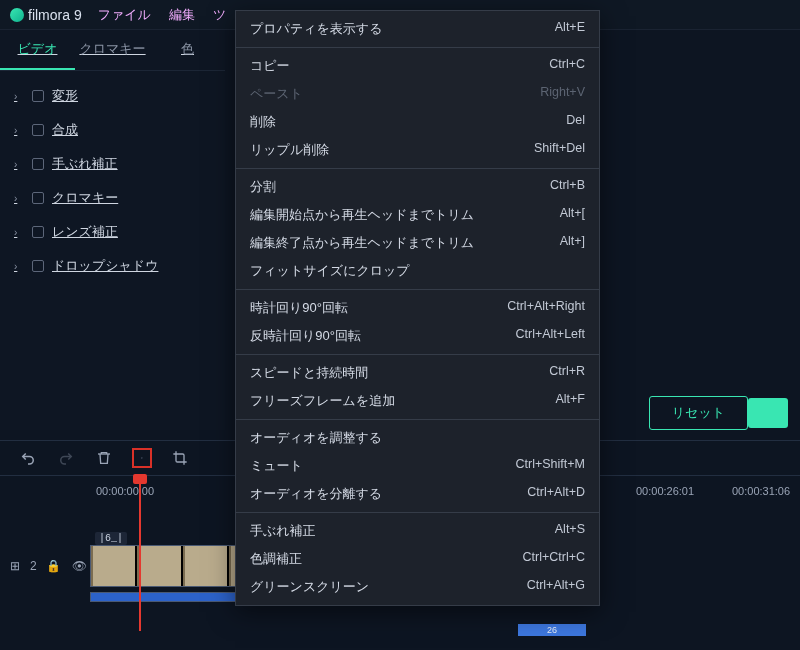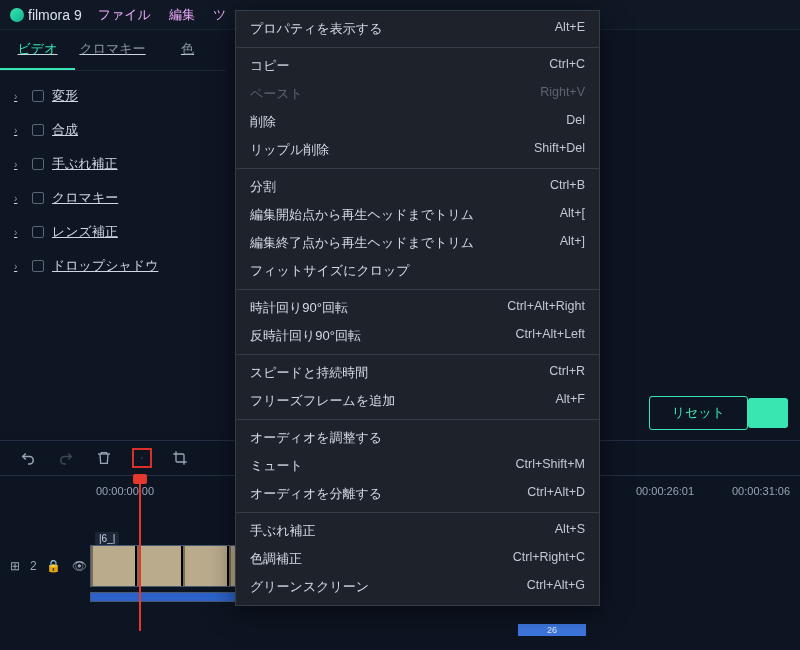--- a/index.html
+++ b/index.html
@@ -30,21 +30,21 @@
 .scissors-box { border: 2px solid #d93128; padding: 5px 7px; }
 
 .timeline { position: absolute; left: 0; top: 476px; width: 800px; height: 170px; background: #0d1522; }
 .ruler { height: 30px; display: flex; align-items: center; font-size: 11px; color: #9aa4b6; position: relative; padding-left: 90px; }
 .tc { position: absolute; }
 .playhead { position: absolute; left: 139px; top: 0; width: 2px; height: 155px; background: #e4382f; z-index: 5; }
 .playhead::before { content: ""; position: absolute; top: -2px; left: -6px; width: 14px; height: 10px; background: #e4382f; border-radius: 2px; }
 .track { display: flex; align-items: center; height: 48px; margin-top: 36px; }
 .trackhead { width: 90px; display: flex; align-items: center; gap: 10px; padding-left: 10px; color: #9aa4b6; font-size: 12px; }
 .clip { margin-left: 0; height: 42px; width: 480px; background: repeating-linear-gradient(90deg, #7a6c51 0, #7a6c51 2px, #b9ab8c 2px, #b9ab8c 44px, #000 44px, #000 46px); border: 1px solid #4a5973; position: relative; }
-.clip-top { position: absolute; top: -14px; left: 4px; font-size: 10px; color: #c8d0de; background: rgba(40,50,70,.6); padding: 1px 4px; border-radius: 2px; }
+.clip-top { position: absolute; top: -14px; left: 4px; font-size: 10px; color: #c8d0de; background: rgba(40,50,70,.6); padding: 1px 4px; border-radius: 2px; font-family: Liberation Mono, monospace; }
 .audiotrack { height: 10px; width: 480px; margin-left: 90px; margin-top: 2px; background: #2c62c9; border: 1px solid #4a5973; }
 .audiobar2 { position: absolute; bottom: 10px; left: 518px; height: 12px; width: 68px; background: #3d77de; font-size: 9px; color: #e5ecf8; text-align: center; line-height: 12px; }
 
 .ctxmenu { position: absolute; left: 235px; top: 10px; width: 365px; background: #1d222b; border: 1px solid #353c48; padding: 4px 0; z-index: 100; box-shadow: 0 6px 24px rgba(0,0,0,.5); }
 .mi { display: flex; justify-content: space-between; padding: 5px 14px; font-size: 13px; color: #d5dbe6; cursor: default; }
 .mi.disabled { color: #5c6472; }
 .mi .sc { color: #c2c9d5; font-size: 12.5px; }
 .mi.disabled .sc { color: #5c6472; }
 .sep { height: 1px; background: #353c48; margin: 4px 0; }
 
@@ -243,19 +243,19 @@
       <span>オーディオを分離する</span>
       <span class="sc">Ctrl+Alt+D</span>
     </div>
     <div class="sep"></div>
     <div class="mi">
       <span>手ぶれ補正</span>
       <span class="sc">Alt+S</span>
     </div>
     <div class="mi">
       <span>色調補正</span>
-      <span class="sc">Ctrl+Right+C</span>
+      <span class="sc">Ctrl+Ctrl+C</span>
     </div>
     <div class="mi">
       <span>グリーンスクリーン</span>
       <span class="sc">Ctrl+Alt+G</span>
     </div>
   </div>
 
 </body></html>

